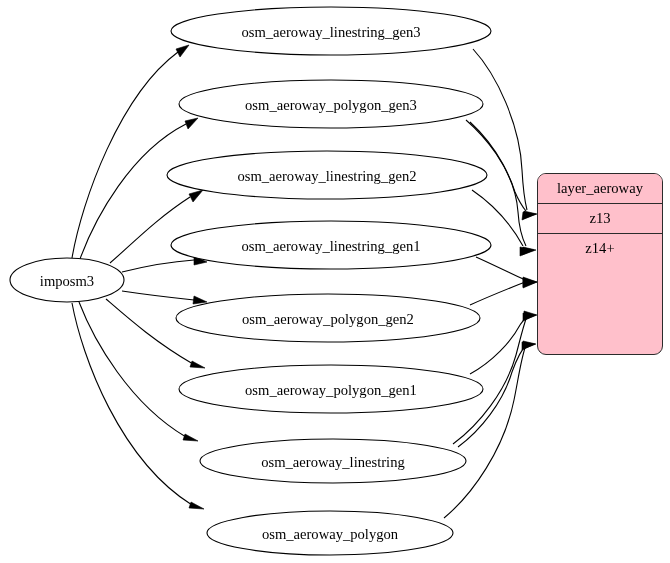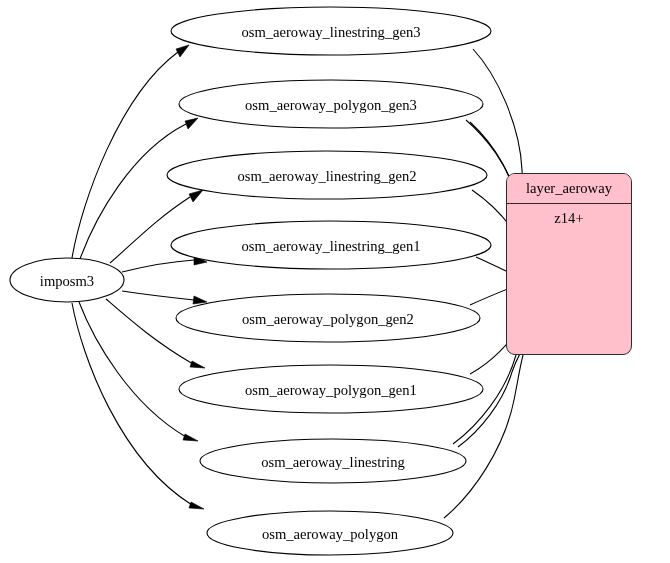--- a/index.html
+++ b/index.html
@@ -180,22 +180,25 @@
       <text class="node-label" x="333" y="462">osm_aeroway_linestring</text>
     </g>
 
     <g>
       <ellipse class="node-ellipse" cx="330" cy="533" rx="123" ry="22"></ellipse>
       <text class="node-label" x="330" y="534">osm_aeroway_polygon</text>
     </g>
 
   </svg>
 
-  <div class="table-node" style="left:506px; top:173px; width:126px; height:182px;">
+  <div class="table-node" style="left:537px; top:173px; width:126px; height:182px;">
     <div class="table-row" style="height:30px;">
       <span>layer_aeroway</span>
+    </div>
+    <div class="table-row" style="height:30px;">
+      <span>z13</span>
     </div>
     <div class="table-row" style="height:29px;">
       <span>z14+</span>
     </div>
   </div>
 
 </div>
 
 </body></html>

